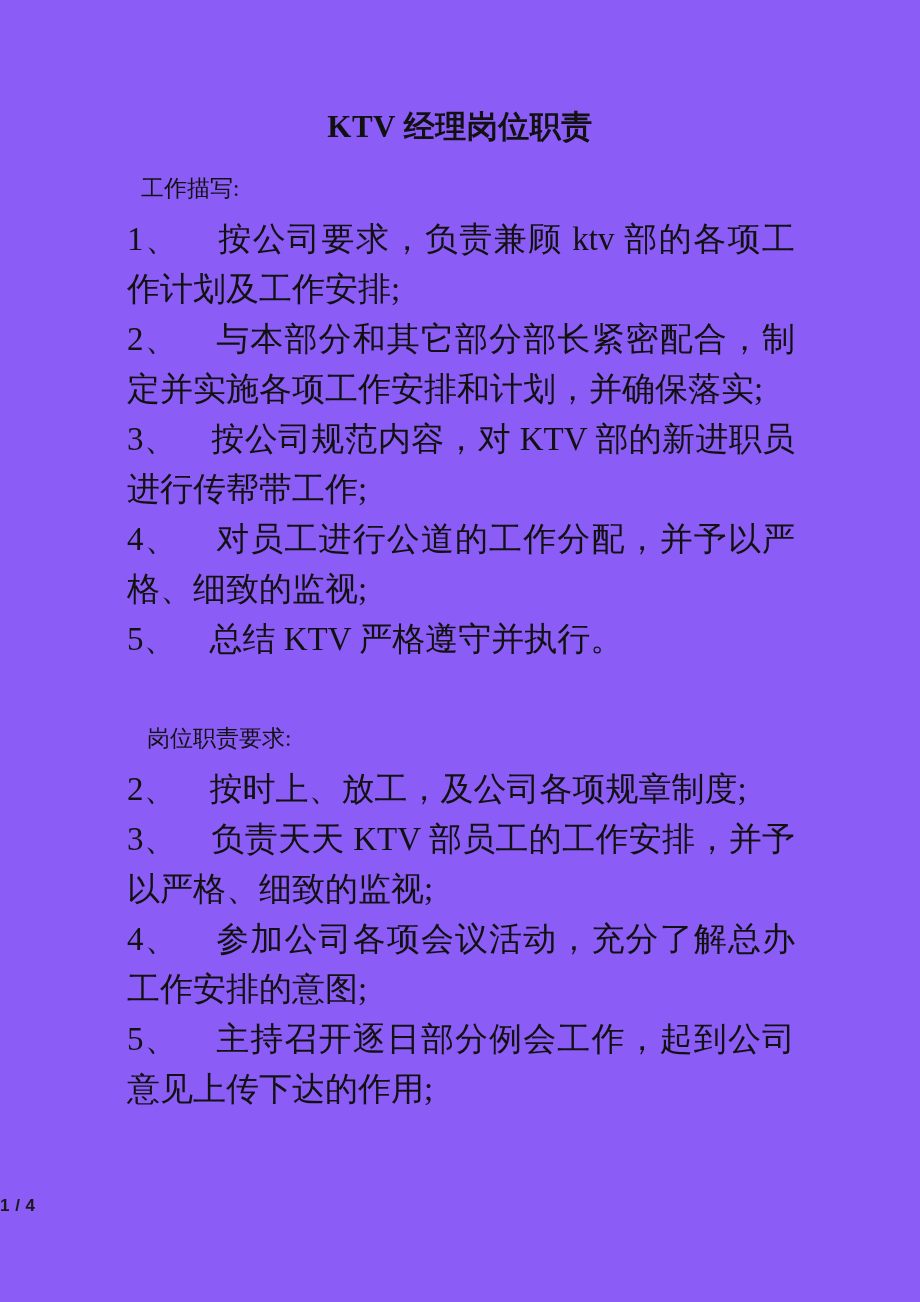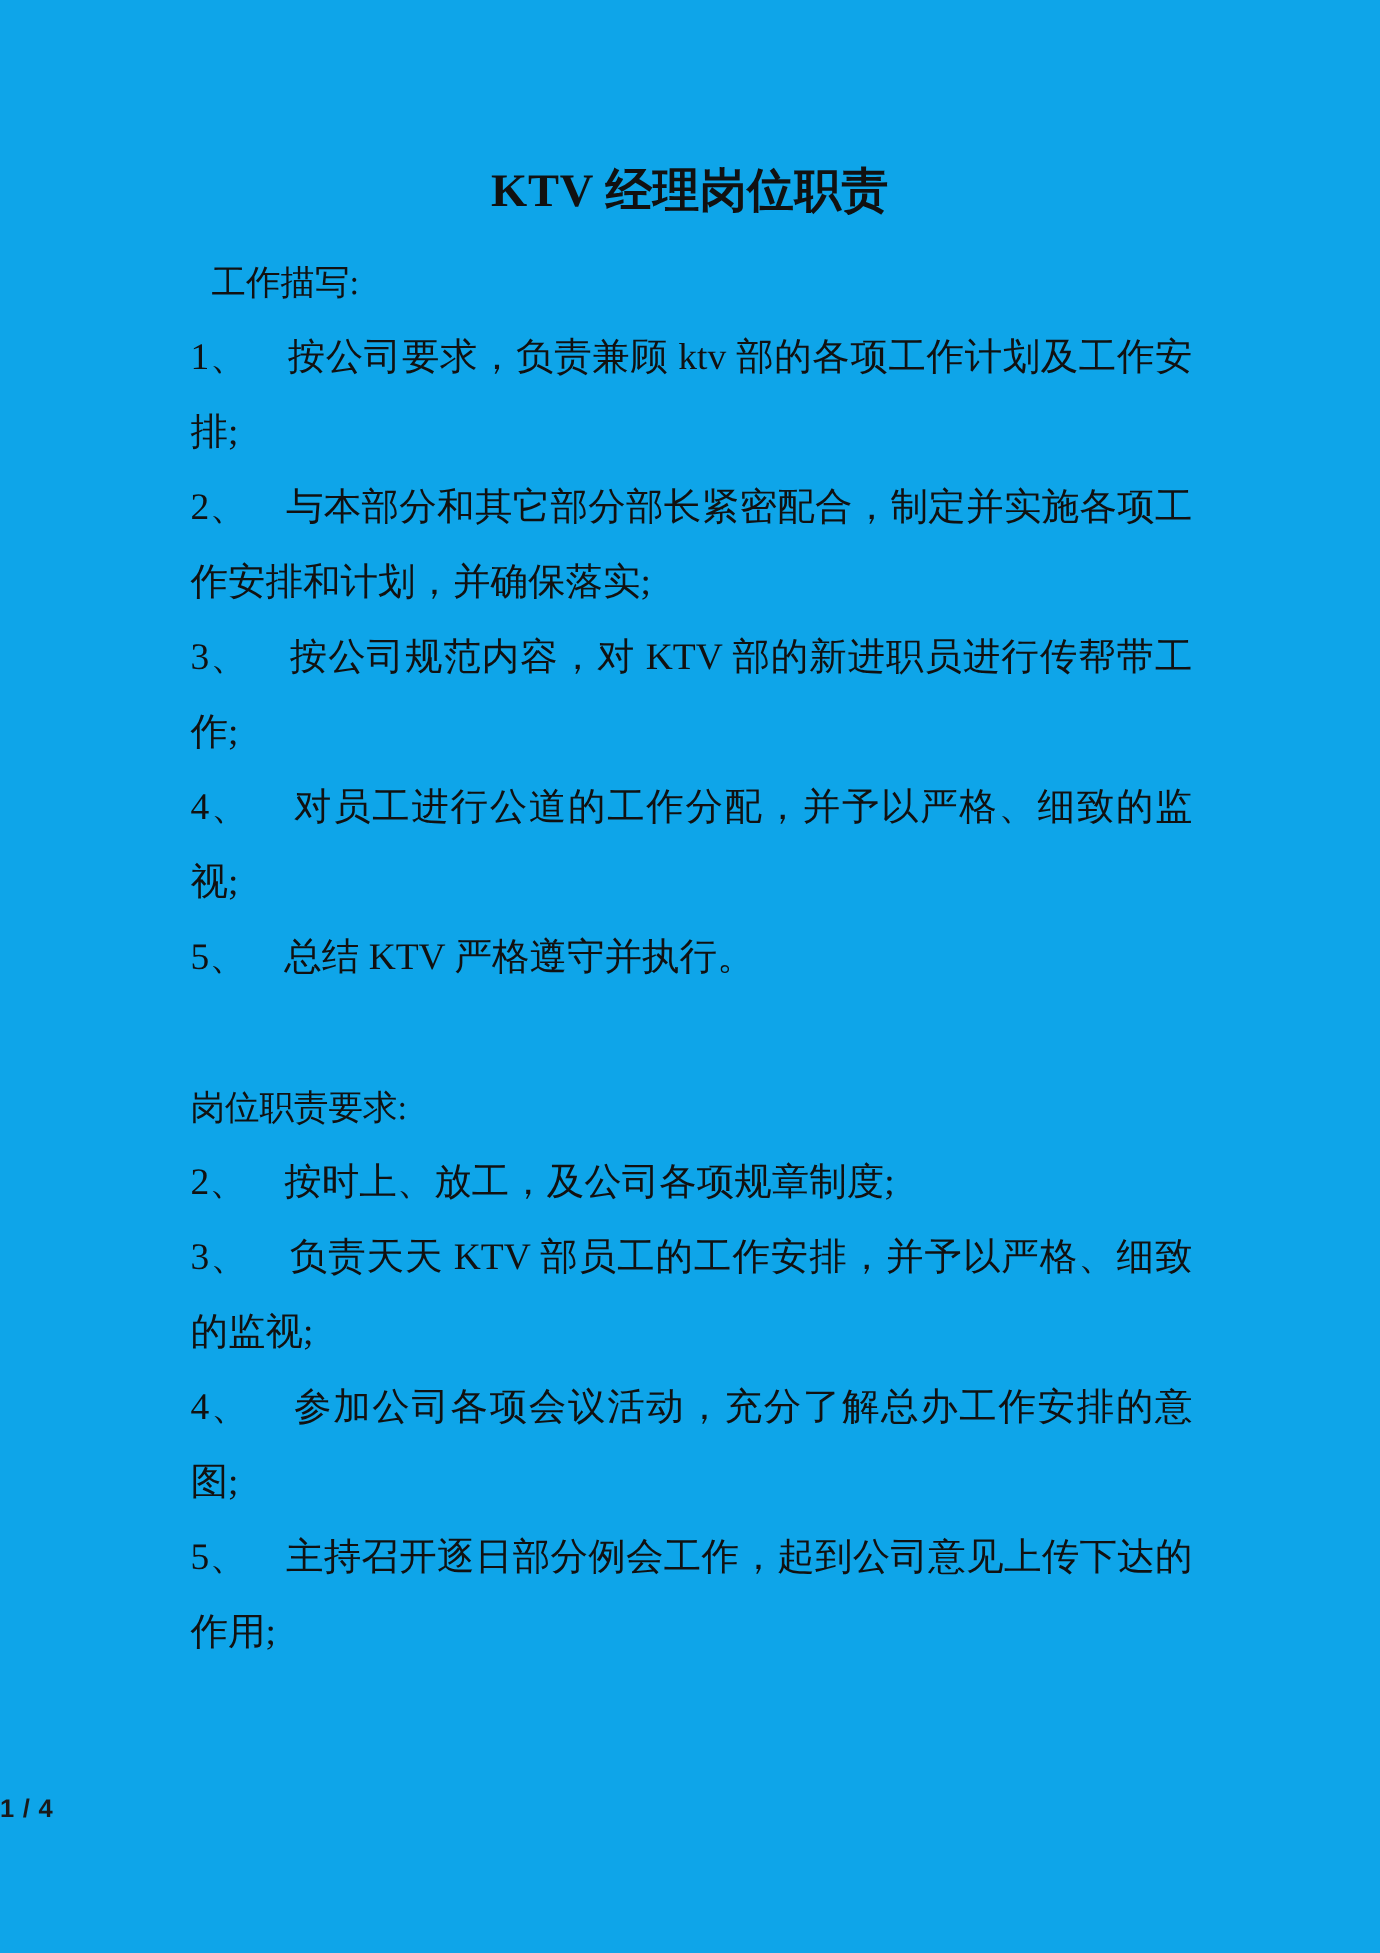--- a/index.html
+++ b/index.html
@@ -9,21 +9,21 @@
   }
   body {
     font-family: "Liberation Serif", "DejaVu Serif", serif;
     color: #111111;
   }
   .page {
     position: relative;
     width: 920px;
     height: 1302px;
     margin: 0 auto;
-    background: #0ea5e9;
+    background: #8b5cf6;
     overflow: hidden;
     box-sizing: border-box;
   }
   .doc-title {
     position: absolute;
     top: 108px;
     left: 0;
     width: 920px;
     text-align: center;
     font-size: 31px;
@@ -38,28 +38,29 @@
     width: 668px;
   }
   .section-head {
     font-size: 23px;
     line-height: 50px;
     padding-left: 14px;
     white-space: pre;
   }
   .section-head.tight {
     padding-left: 0;
+    margin-left: 20px;
   }
   .list {
     margin: 0;
     padding: 0;
     list-style: none;
   }
   .item {
-    font-size: 25px;
+    font-size: 33px;
     line-height: 50px;
     text-align: justify;
     text-justify: inter-ideograph;
     text-align-last: left;
     white-space: normal;
   }
   .item .marker {
     white-space: pre;
   }
   .spacer {

